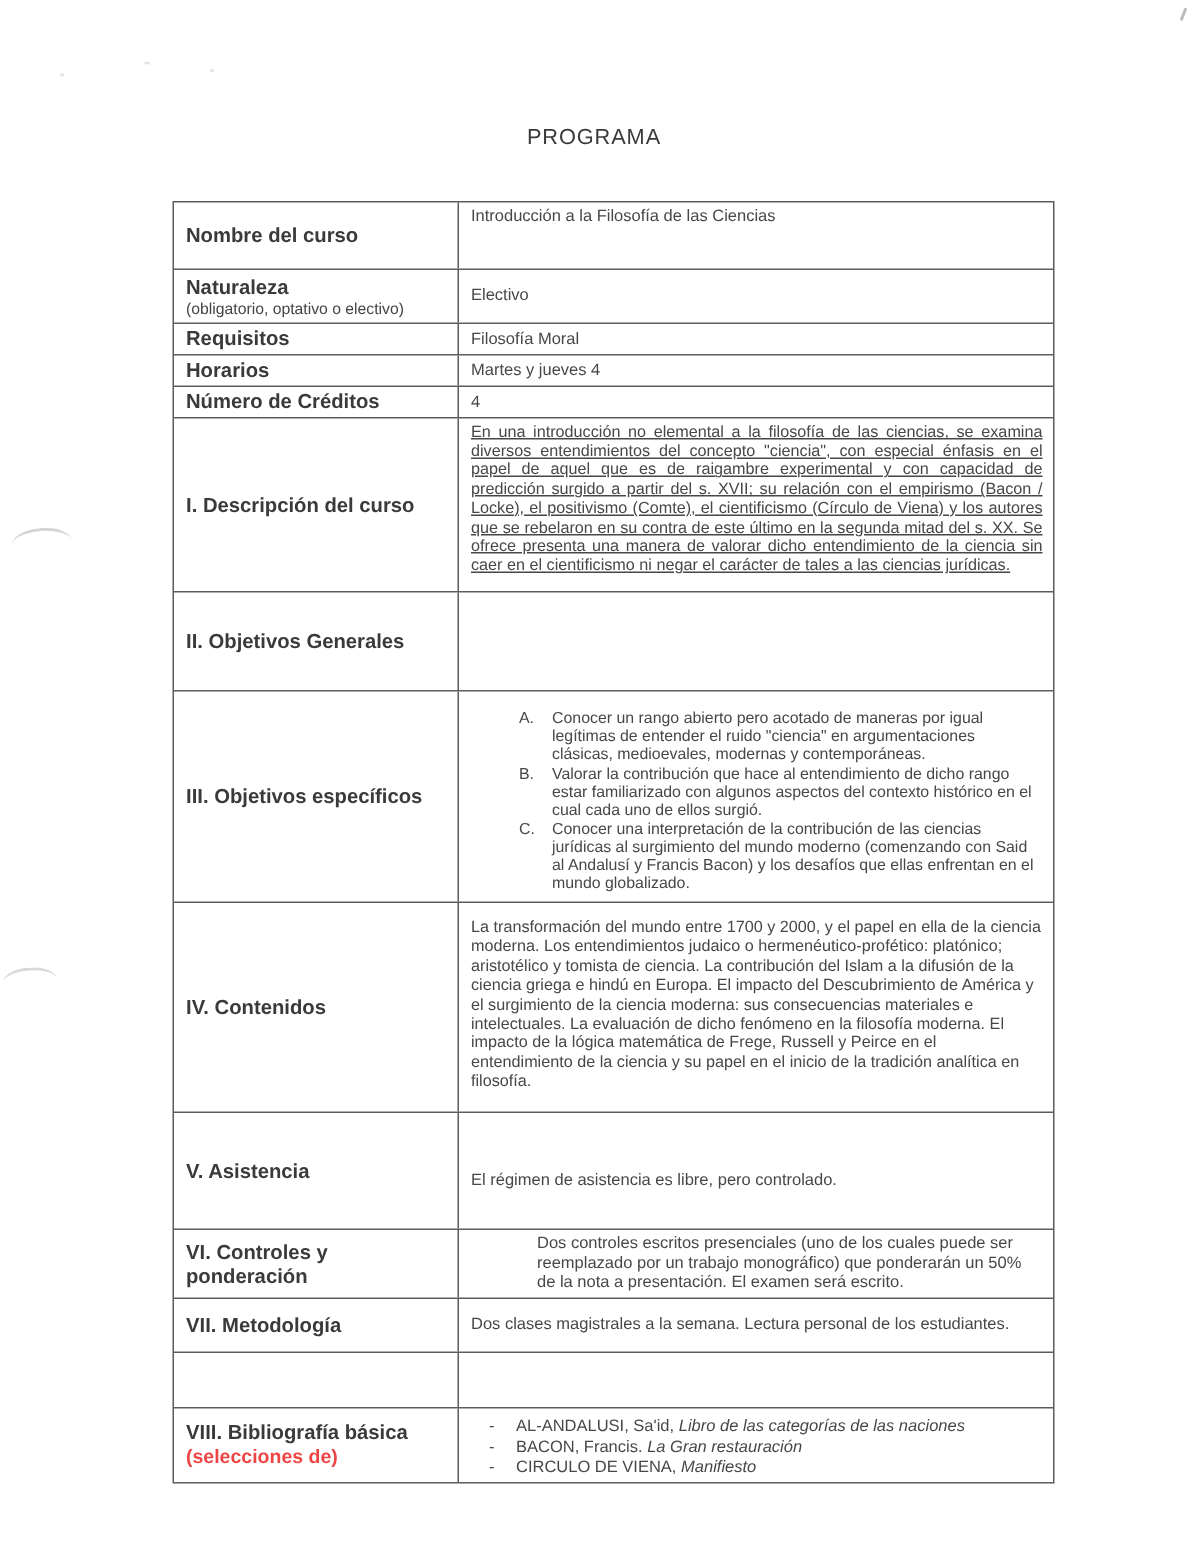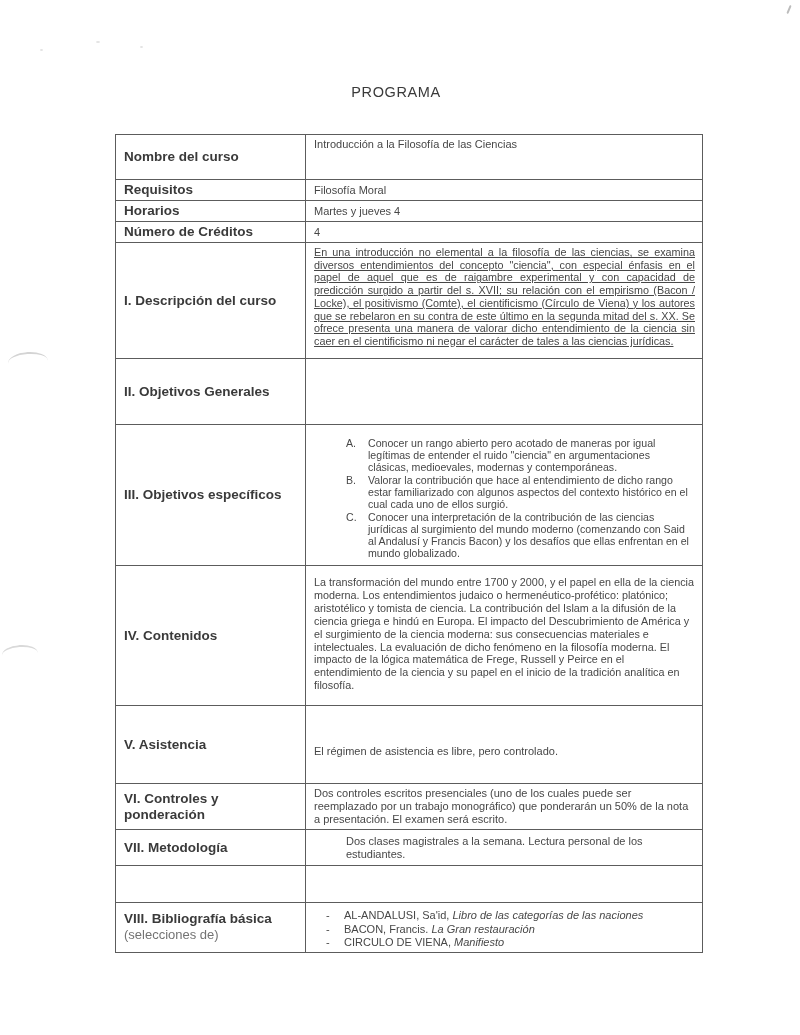--- a/index.html
+++ b/index.html
@@ -23,39 +23,39 @@
   }
   .row{display:flex;border-bottom:1px solid #5c5c5c;}
   .row:last-child{border-bottom:none;}
   .cell-label{
     width:190px;flex:none;border-right:1px solid #5c5c5c;
     box-sizing:border-box;padding:2px 6px 2px 8px;
     display:flex;flex-direction:column;justify-content:center;
     font-weight:bold;font-size:13.5px;color:#3a3a3a;line-height:16px;
   }
   .cell-label .sublabel{font-weight:normal;font-size:10.5px;line-height:12px;color:#454545;}
-  .cell-label .sublabel-big{font-weight:normal;font-size:13px;line-height:16px;color:#737373;}
+  .cell-label .sublabel-big{font-weight:bold;font-size:13px;line-height:16px;color:#ef4444;}
   .cell-value{
     flex:1;box-sizing:border-box;padding:2px 8px;
     display:flex;flex-direction:column;justify-content:center;
     font-size:11px;color:#474747;line-height:13px;
   }
   
   .row-course{min-height:44px;}
   .row-nature{min-height:35px;}
   .row-req{min-height:19px;}
   .row-sched{min-height:20px;}
   .row-credits{min-height:19px;}
   .row-desc{min-height:115px;}
   .row-genobj{min-height:65px;}
   .row-specobj{min-height:140px;}
   .row-contents{min-height:139px;}
   .row-attend{min-height:77px;}
-  .row-assess{min-height:45px;}
-  .row-method{min-height:35px;gap:32px;}
+  .row-assess{min-height:45px;gap:44px;}
+  .row-method{min-height:35px;}
   .row-empty{min-height:36px;}
   .row-bib{min-height:46px;}
   
   .v-top{justify-content:flex-start;padding-top:3px;}
   .v-desc{justify-content:flex-start;padding-top:3px;font-size:10.8px;line-height:12.7px;text-align:justify;padding-right:7px;text-decoration:underline;}
   .v-genobj{justify-content:flex-start;padding-top:7px;font-size:11px;line-height:13.5px;}
   .v-contents{justify-content:flex-start;padding-top:10px;font-size:10.8px;line-height:12.9px;}
   .v-attend{justify-content:center;padding-top:15px;}
   .v-assess{justify-content:flex-start;padding-top:3px;line-height:13px;}
   .v-list{justify-content:flex-start;padding-top:12px;padding-left:40px;font-size:10.6px;line-height:12px;}
@@ -99,20 +99,29 @@
 
   <div class="row row-course">
     <div class="cell-label">
       <span>Nombre del curso</span>
     </div>
     <div class="cell-value v-top">
       <span>Introducción a la Filosofía de las Ciencias</span>
     </div>
   </div>
 
+  <div class="row row-nature">
+    <div class="cell-label">
+      <span>Naturaleza</span>
+      <span class="sublabel">(obligatorio, optativo o electivo)</span>
+    </div>
+    <div class="cell-value">
+      <span>Electivo</span>
+    </div>
+  </div>
 
   <div class="row row-req">
     <div class="cell-label">
       <span>Requisitos</span>
     </div>
     <div class="cell-value">
       <span>Filosofía Moral</span>
     </div>
   </div>
 

